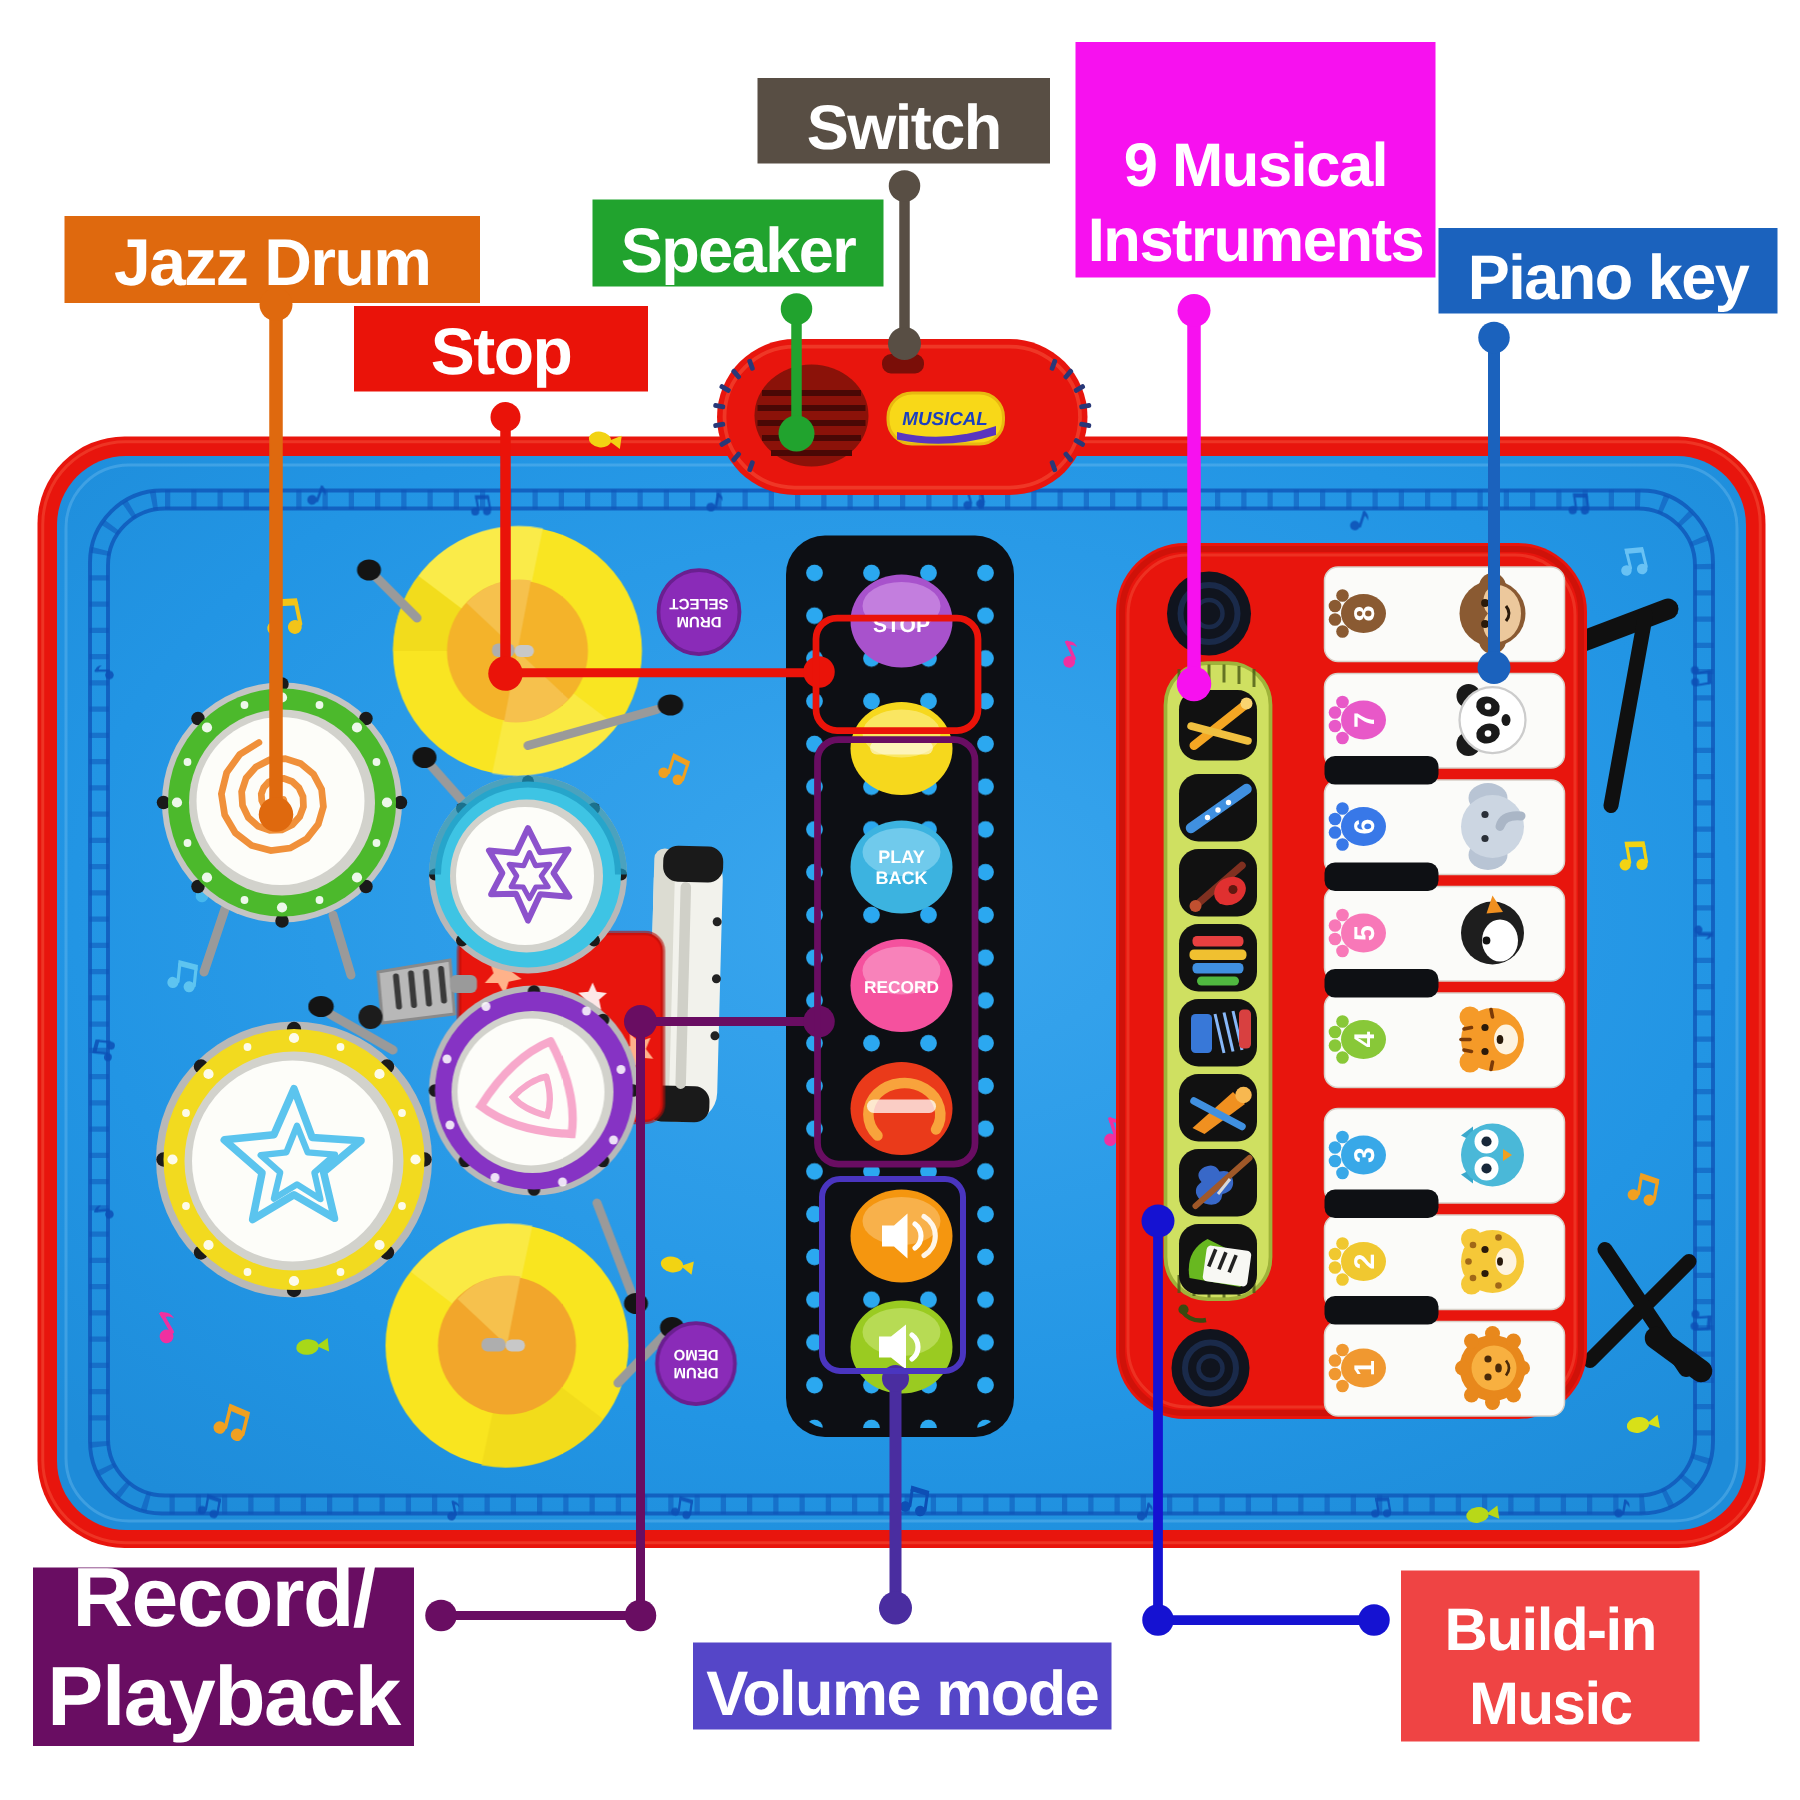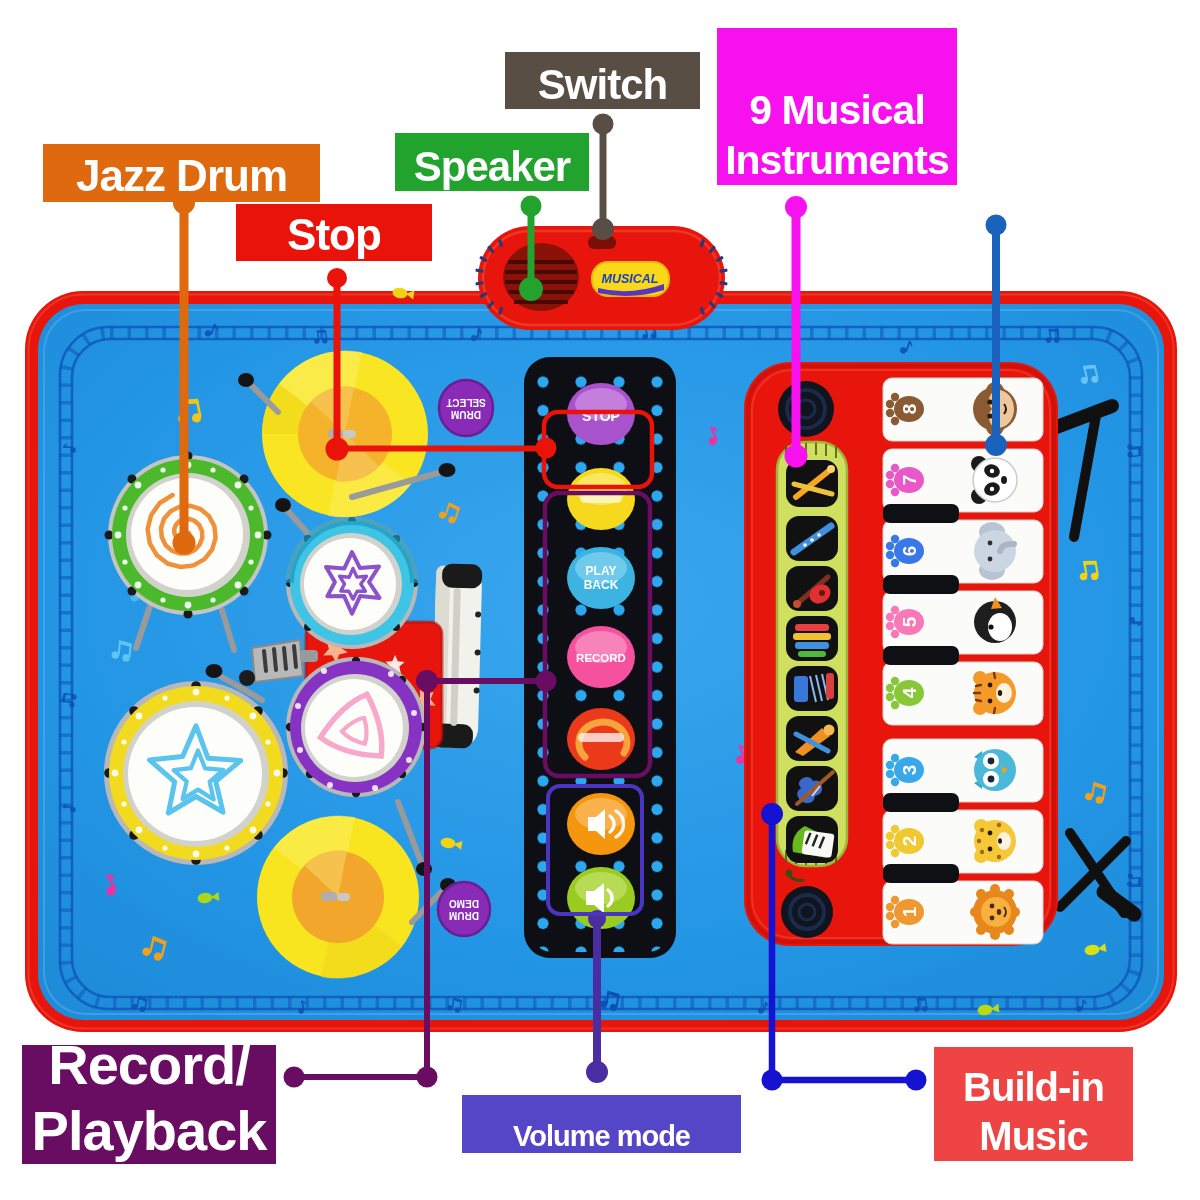--- a/index.html
+++ b/index.html
@@ -9,21 +9,21 @@
   .callout-label{position:absolute;display:flex;align-items:flex-end;justify-content:center;
       color:#ffffff;font-weight:bold;text-align:center;white-space:pre-line;
       letter-spacing:-1px;line-height:1.15;}
   .cl-jazz-drum{left:43px;top:126px;width:277px;height:58px;background:#df690e;font-size:44px;margin-top:18px;}
   .cl-stop{left:236px;top:204px;width:196px;height:57px;background:#ea1309;font-size:44px;}
   .cl-speaker{left:395px;top:133px;width:194px;height:58px;background:#21a32e;font-size:42px;}
   .cl-switch{left:505px;top:52px;width:195px;height:57px;background:#584e44;font-size:42px;}
   .cl-instruments{left:717px;top:28px;width:240px;height:157px;background:#f711ef;font-size:41px;line-height:1.22;}
   .cl-piano-key{left:959px;top:152px;width:226px;height:57px;background:#1b62bd;font-size:42px;}
   .cl-record{left:22px;top:1045px;width:254px;height:119px;background:#690d62;font-size:56px;line-height:1.18;}
-  .cl-volume{left:462px;top:1095px;width:279px;height:58px;background:#5546c8;font-size:29px;}
+  .cl-volume{left:462px;top:1095px;width:279px;height:58px;background:#5546c8;font-size:42px;}
   .cl-build{left:934px;top:1047px;width:199px;height:114px;background:#ef4444;font-size:40px;line-height:1.22;}
 </style>
 </head>
 <body>
 
 <div id="stage">
 
 <svg id="mat-art" width="1200" height="1200" viewBox="0 0 1200 1200">
   <defs>
     <pattern id="pdots" width="38" height="28.5" patternUnits="userSpaceOnUse" x="524" y="368">
@@ -711,20 +711,21 @@
     </g>
   </g>
 </svg>
 
 <div class="callout-label cl-jazz-drum"><span>Jazz Drum</span></div>
 <div class="callout-label cl-stop"><span>Stop</span></div>
 <div class="callout-label cl-speaker"><span>Speaker</span></div>
 <div class="callout-label cl-switch"><span>Switch</span></div>
 <div class="callout-label cl-instruments"><span>9 Musical
 Instruments</span></div>
+<div class="callout-label cl-piano-key"><span>Piano key</span></div>
 <div class="callout-label cl-record"><span>Record/
 Playback</span></div>
 <div class="callout-label cl-volume"><span>Volume mode</span></div>
 <div class="callout-label cl-build"><span>Build-in
 Music</span></div>
 
 <svg id="callout-overlay" width="1200" height="1200" viewBox="0 0 1200 1200">
 
   <g stroke="#df690e" fill="#df690e">
     <line x1="184" y1="201" x2="184" y2="543" stroke-width="9"></line>

